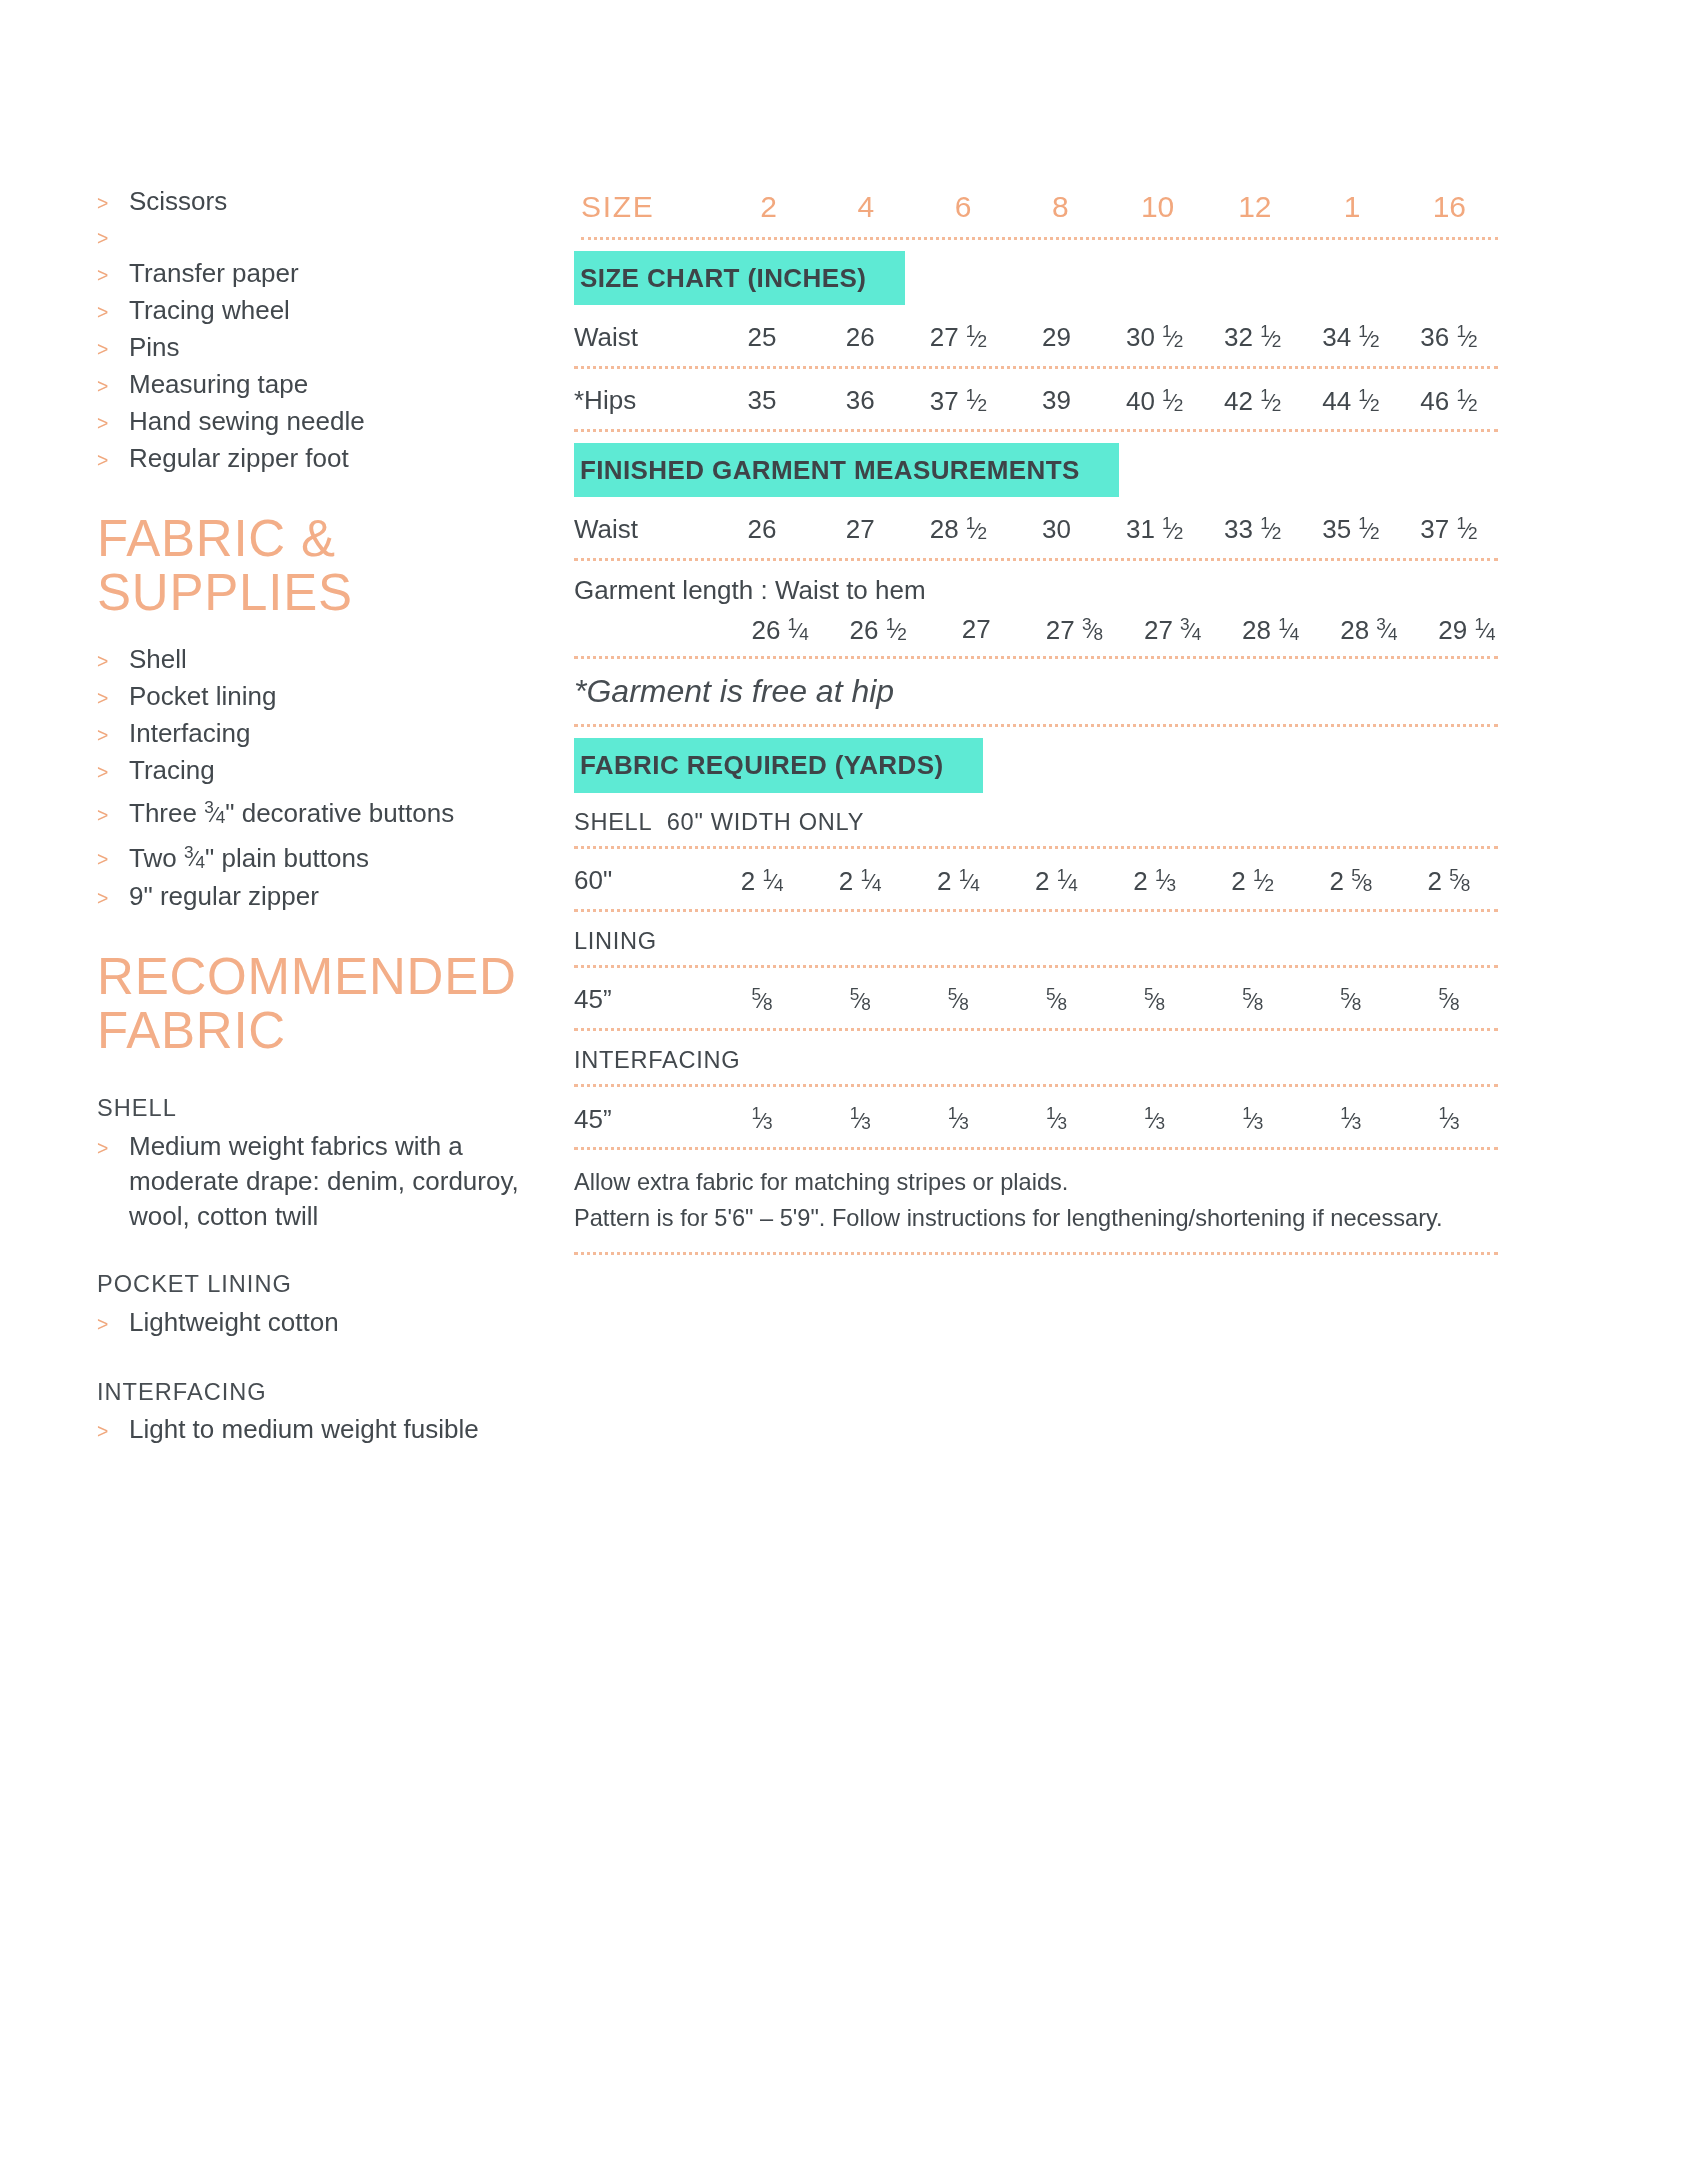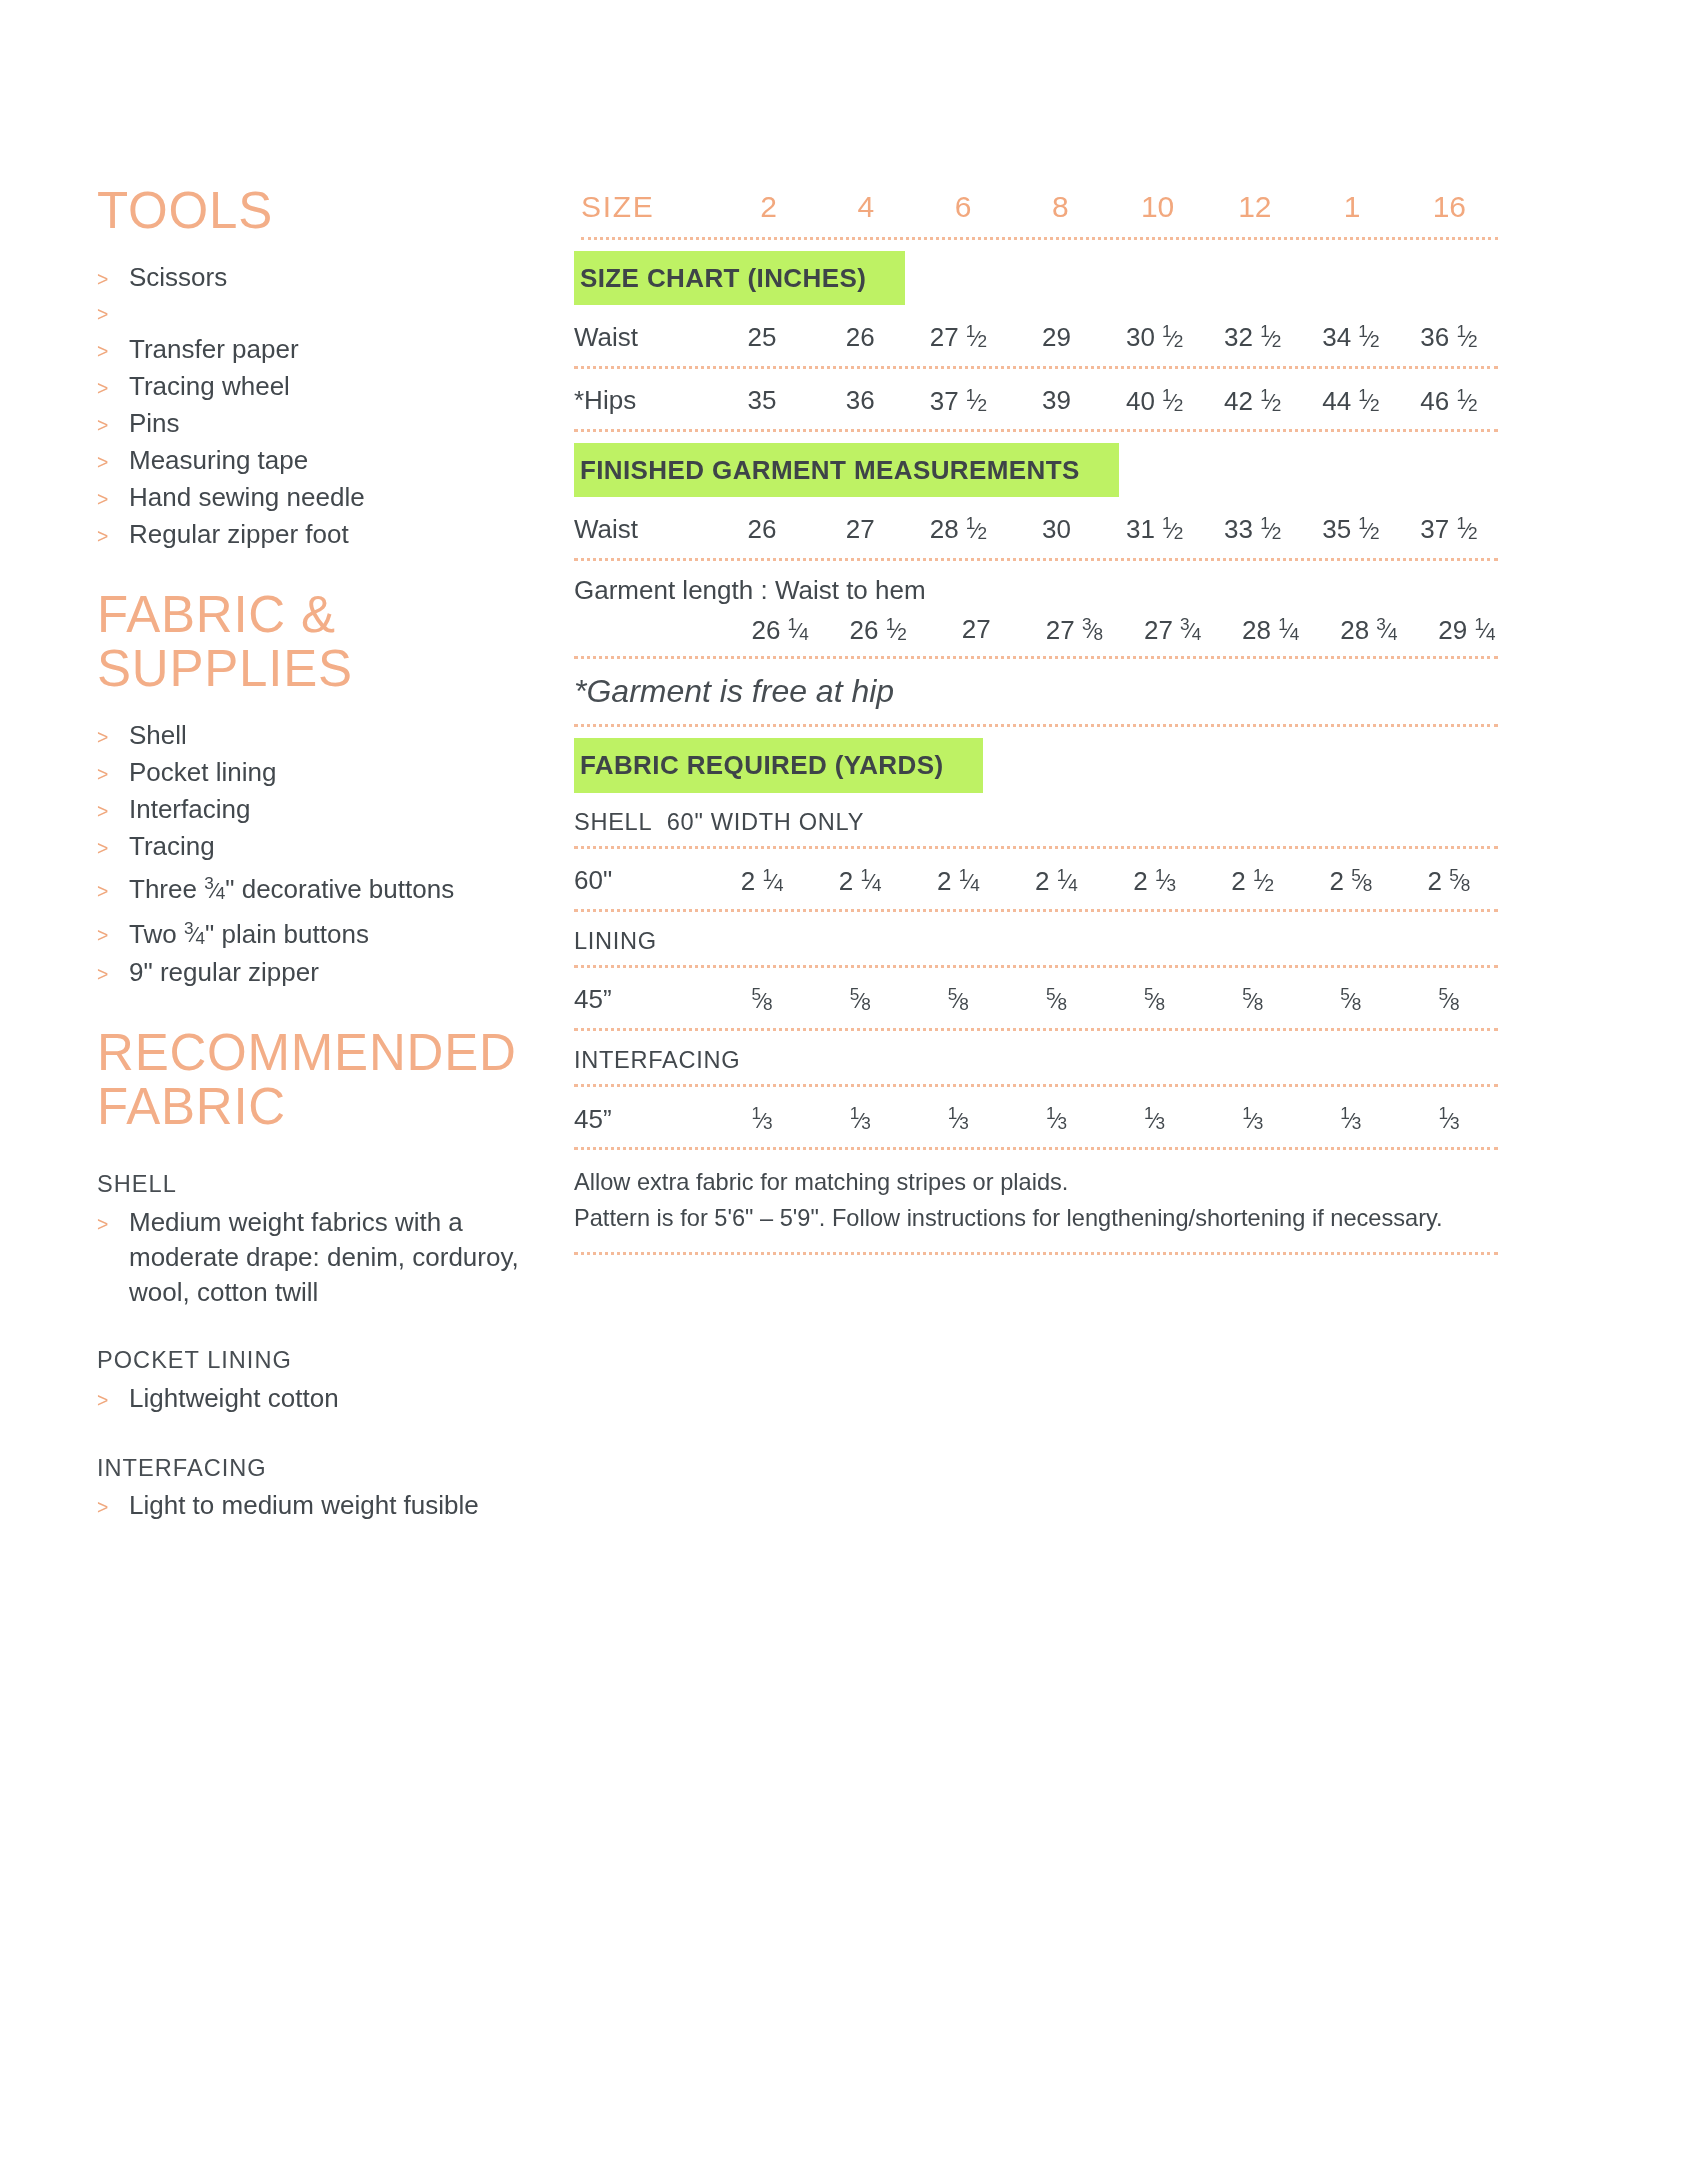--- a/index.html
+++ b/index.html
@@ -23,21 +23,21 @@
   .sec .list li{line-height:35px;}
   
   .right{position:absolute;left:574px;top:190px;width:924px;}
   .grid{display:grid;grid-template-columns:139px repeat(8,1fr);align-items:baseline;}
   .dot{border-bottom:3.4px dotted #f4ba99;}
   .hrow{padding-bottom:12.7px;margin-left:7px;}
   .hl{font-size:30px;color:#f2a87e;letter-spacing:1.7px;}
   .hc{font-size:30px;color:#f2a87e;text-align:center;}
   .sheadwrap{margin-top:11px;line-height:0;}
   .shead{
-    display:inline-block;background:#bef264;color:#3e4448;
+    display:inline-block;background:#5eead4;color:#3e4448;
     font-size:26px;font-weight:700;letter-spacing:0.4px;line-height:1;
     padding:14.3px 39px 14.3px 5.9px;
   }
   .data{padding:16px 0 12.7px;}
   .rl{font-size:26px;text-align:left;}
   .c{font-size:26px;text-align:center;white-space:nowrap;}
   sup{font-size:.66em;vertical-align:.5em;}
   sub{font-size:.66em;vertical-align:-.06em;}
   .fsl{font-size:.82em;margin:0 -0.8px;}
   .glen{padding:14.3px 0 11px;}
@@ -47,21 +47,20 @@
   .notes{padding:13.5px 0 15px;font-size:23.6px;line-height:1.55;}
   .notes p{margin:0;}
 </style>
 </head>
 <body>
 
 <div class="page">
 
   <aside class="left">
 
-    <h1 class="big">TOOLS</h1>
     <ul class="list">
       <li>
           <span class="b">&gt;</span>
           <span class="t">Scissors</span>
         </li>
       <li>
           <span class="b">&gt;</span>
         </li>
       <li>
           <span class="b">&gt;</span>

